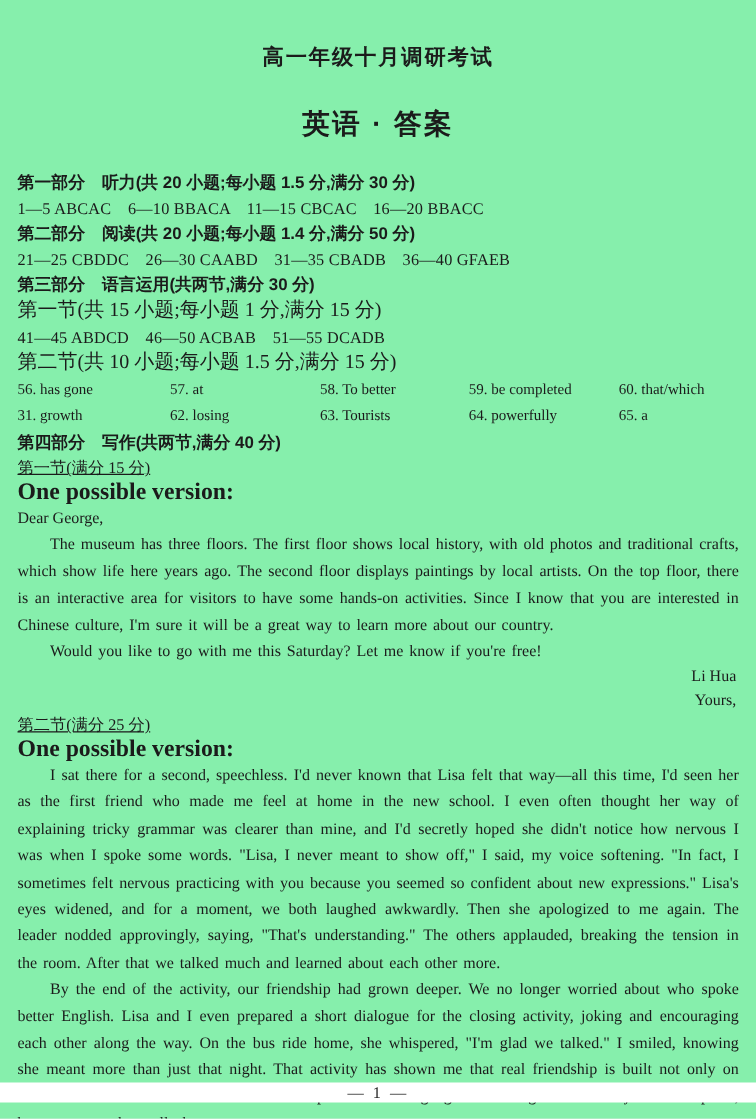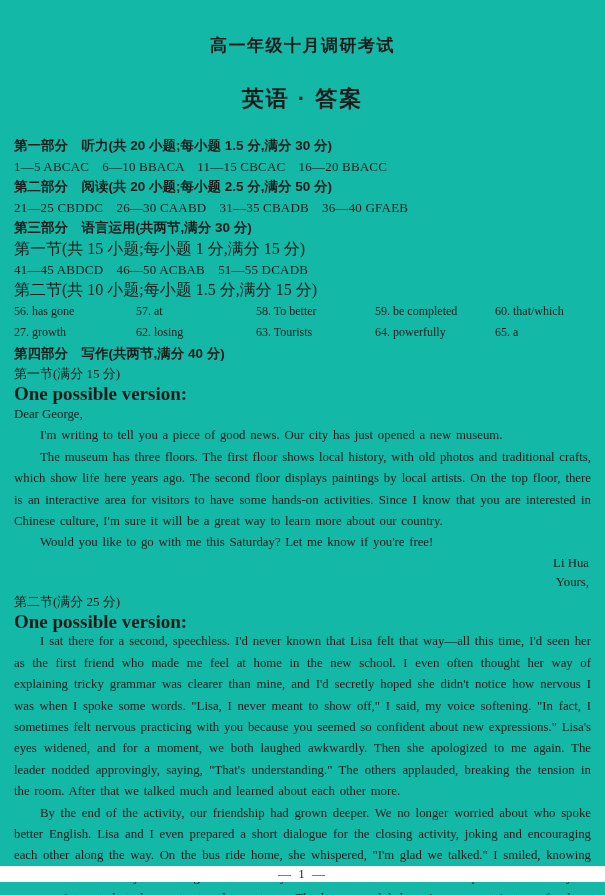--- a/index.html
+++ b/index.html
@@ -1,21 +1,21 @@
 <!DOCTYPE html>
 <html><head>
 <meta charset="utf-8">
 <style>
   html, body { margin: 0; padding: 0; background: #e8e8e8; }
   .page {
     position: relative;
     width: 605px;
     height: 895px;
     margin: 0 auto;
-    background: #14b8a6;
+    background: #86efac;
     color: #1b1b1b;
     font-family: "Liberation Serif", "DejaVu Serif", serif;
     overflow: hidden;
     box-sizing: border-box;
     padding: 0 14px;
   }
   .exam-title {
     margin: 34px 0 0 0;
     text-align: center;
     font-family: "Liberation Sans", "DejaVu Sans", sans-serif;
@@ -50,21 +50,21 @@
   }
   .essay { font-size: 12.8px; line-height: 21.6px; }
   .essay p, .essay div { margin: 0; }
   .para {
     text-align: justify;
     text-indent: 26px;
     word-spacing: 1.5px;
     line-height: 21.4px;
   }
   .version-label { font-weight: bold; line-height: 19.5px; font-size: 19px; }
-  .section-sub { line-height: 20px; font-size: 13px; }
+  .section-sub { line-height: 20px; font-size: 13px; text-decoration: underline; }
   .salutation { line-height: 21.6px; }
   .closing-line { text-align: right; line-height: 19px; padding-right: 2px; }
   .page-number {
     position: absolute;
     left: 0; right: 0;
     top: 866px;
     text-align: center;
     font-size: 13px;
     color: #2b2b2b;
     letter-spacing: 2px;
@@ -75,50 +75,49 @@
 <body>
 
 <div class="page">
 
   <h1 class="exam-title">高一年级十月调研考试</h1>
   <h2 class="subject-title">英语 · 答案</h2>
 
   <div class="key">
     <div class="key-line key-heading">第一部分　听力(共 20 小题;每小题 1.5 分,满分 30 分)</div>
     <div class="key-line key-answers">1—5 ABCAC　6—10 BBACA　11—15 CBCAC　16—20 BBACC</div>
-    <div class="key-line key-heading">第二部分　阅读(共 20 小题;每小题 2.5 分,满分 50 分)</div>
+    <div class="key-line key-heading">第二部分　阅读(共 20 小题;每小题 1.4 分,满分 50 分)</div>
     <div class="key-line key-answers">21—25 CBDDC　26—30 CAABD　31—35 CBADB　36—40 GFAEB</div>
     <div class="key-line key-heading">第三部分　语言运用(共两节,满分 30 分)</div>
     <div class="key-line key-subheading">第一节(共 15 小题;每小题 1 分,满分 15 分)</div>
     <div class="key-line key-answers">41—45 ABDCD　46—50 ACBAB　51—55 DCADB</div>
     <div class="key-line key-subheading">第二节(共 10 小题;每小题 1.5 分,满分 15 分)</div>
 
     <div class="gap-row">
       <span>56. has gone</span>
       <span>57. at</span>
       <span>58. To better</span>
       <span>59. be completed</span>
       <span>60. that/which</span>
     </div>
     <div class="gap-row">
-      <span>27. growth</span>
+      <span>31. growth</span>
       <span>62. losing</span>
       <span>63. Tourists</span>
       <span>64. powerfully</span>
       <span>65. a</span>
     </div>
 
     <div class="key-line key-heading">第四部分　写作(共两节,满分 40 分)</div>
   </div>
 
   <div class="essay">
     <div class="section-sub">第一节(满分 15 分)</div>
     <div class="version-label">One possible version:</div>
     <div class="salutation">Dear George,</div>
-    <p class="para">I'm writing to tell you a piece of good news. Our city has just opened a new museum.</p>
     <p class="para">The museum has three floors. The first floor shows local history, with old photos and traditional crafts, which show life here years ago. The second floor displays paintings by local artists. On the top floor, there is an interactive area for visitors to have some hands-on activities. Since I know that you are interested in Chinese culture, I'm sure it will be a great way to learn more about our country.</p>
     <p class="para">Would you like to go with me this Saturday? Let me know if you're free!</p>
     <div class="closing-line">Li Hua</div>
     <div class="closing-line">Yours,</div>
   </div>
 
   <div class="essay">
     <div class="section-sub">第二节(满分 25 分)</div>
     <div class="version-label">One possible version:</div>
     <p class="para">I sat there for a second, speechless. I'd never known that Lisa felt that way—all this time, I'd seen her as the first friend who made me feel at home in the new school. I even often thought her way of explaining tricky grammar was clearer than mine, and I'd secretly hoped she didn't notice how nervous I was when I spoke some words. "Lisa, I never meant to show off," I said, my voice softening. "In fact, I sometimes felt nervous practicing with you because you seemed so confident about new expressions." Lisa's eyes widened, and for a moment, we both laughed awkwardly. Then she apologized to me again. The leader nodded approvingly, saying, "That's understanding." The others applauded, breaking the tension in the room. After that we talked much and learned about each other more.</p>

